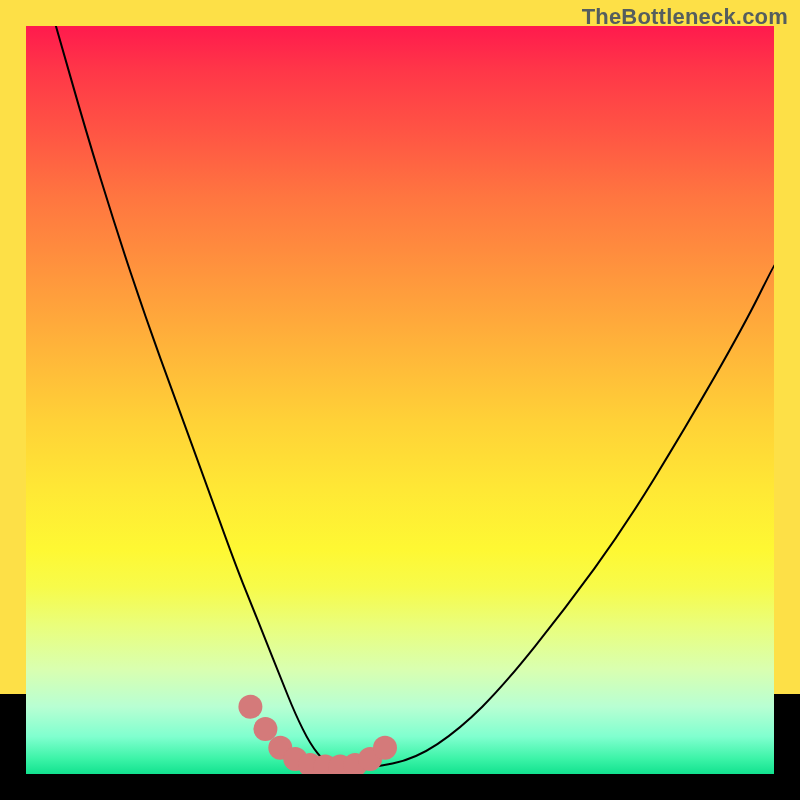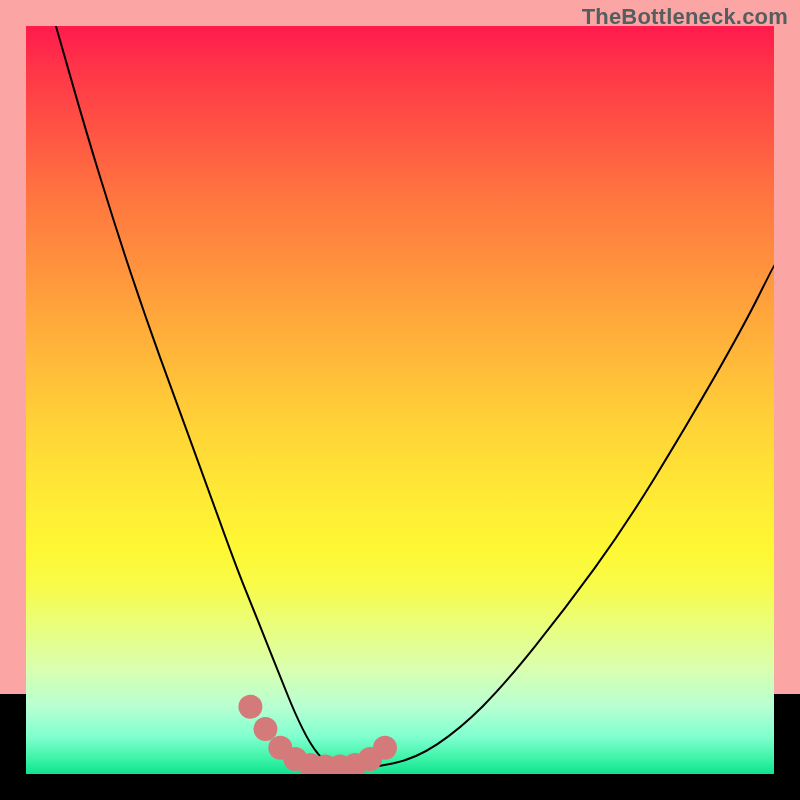--- a/index.html
+++ b/index.html
@@ -10,21 +10,21 @@
     overflow: hidden;
     background: #000;
     font-family: Arial, Helvetica, sans-serif;
   }
   .frame {
     position: absolute;
     top: 0;
     left: 0;
     width: 800px;
     height: 694px;
-    background: #fca5a5;
+    background: #fde047;
   }
   .plot-area {
     position: absolute;
     top: 26px;
     left: 26px;
     width: 748px;
     height: 748px;
     background: linear-gradient(
       to bottom,
       #ff1a4d 0%,

